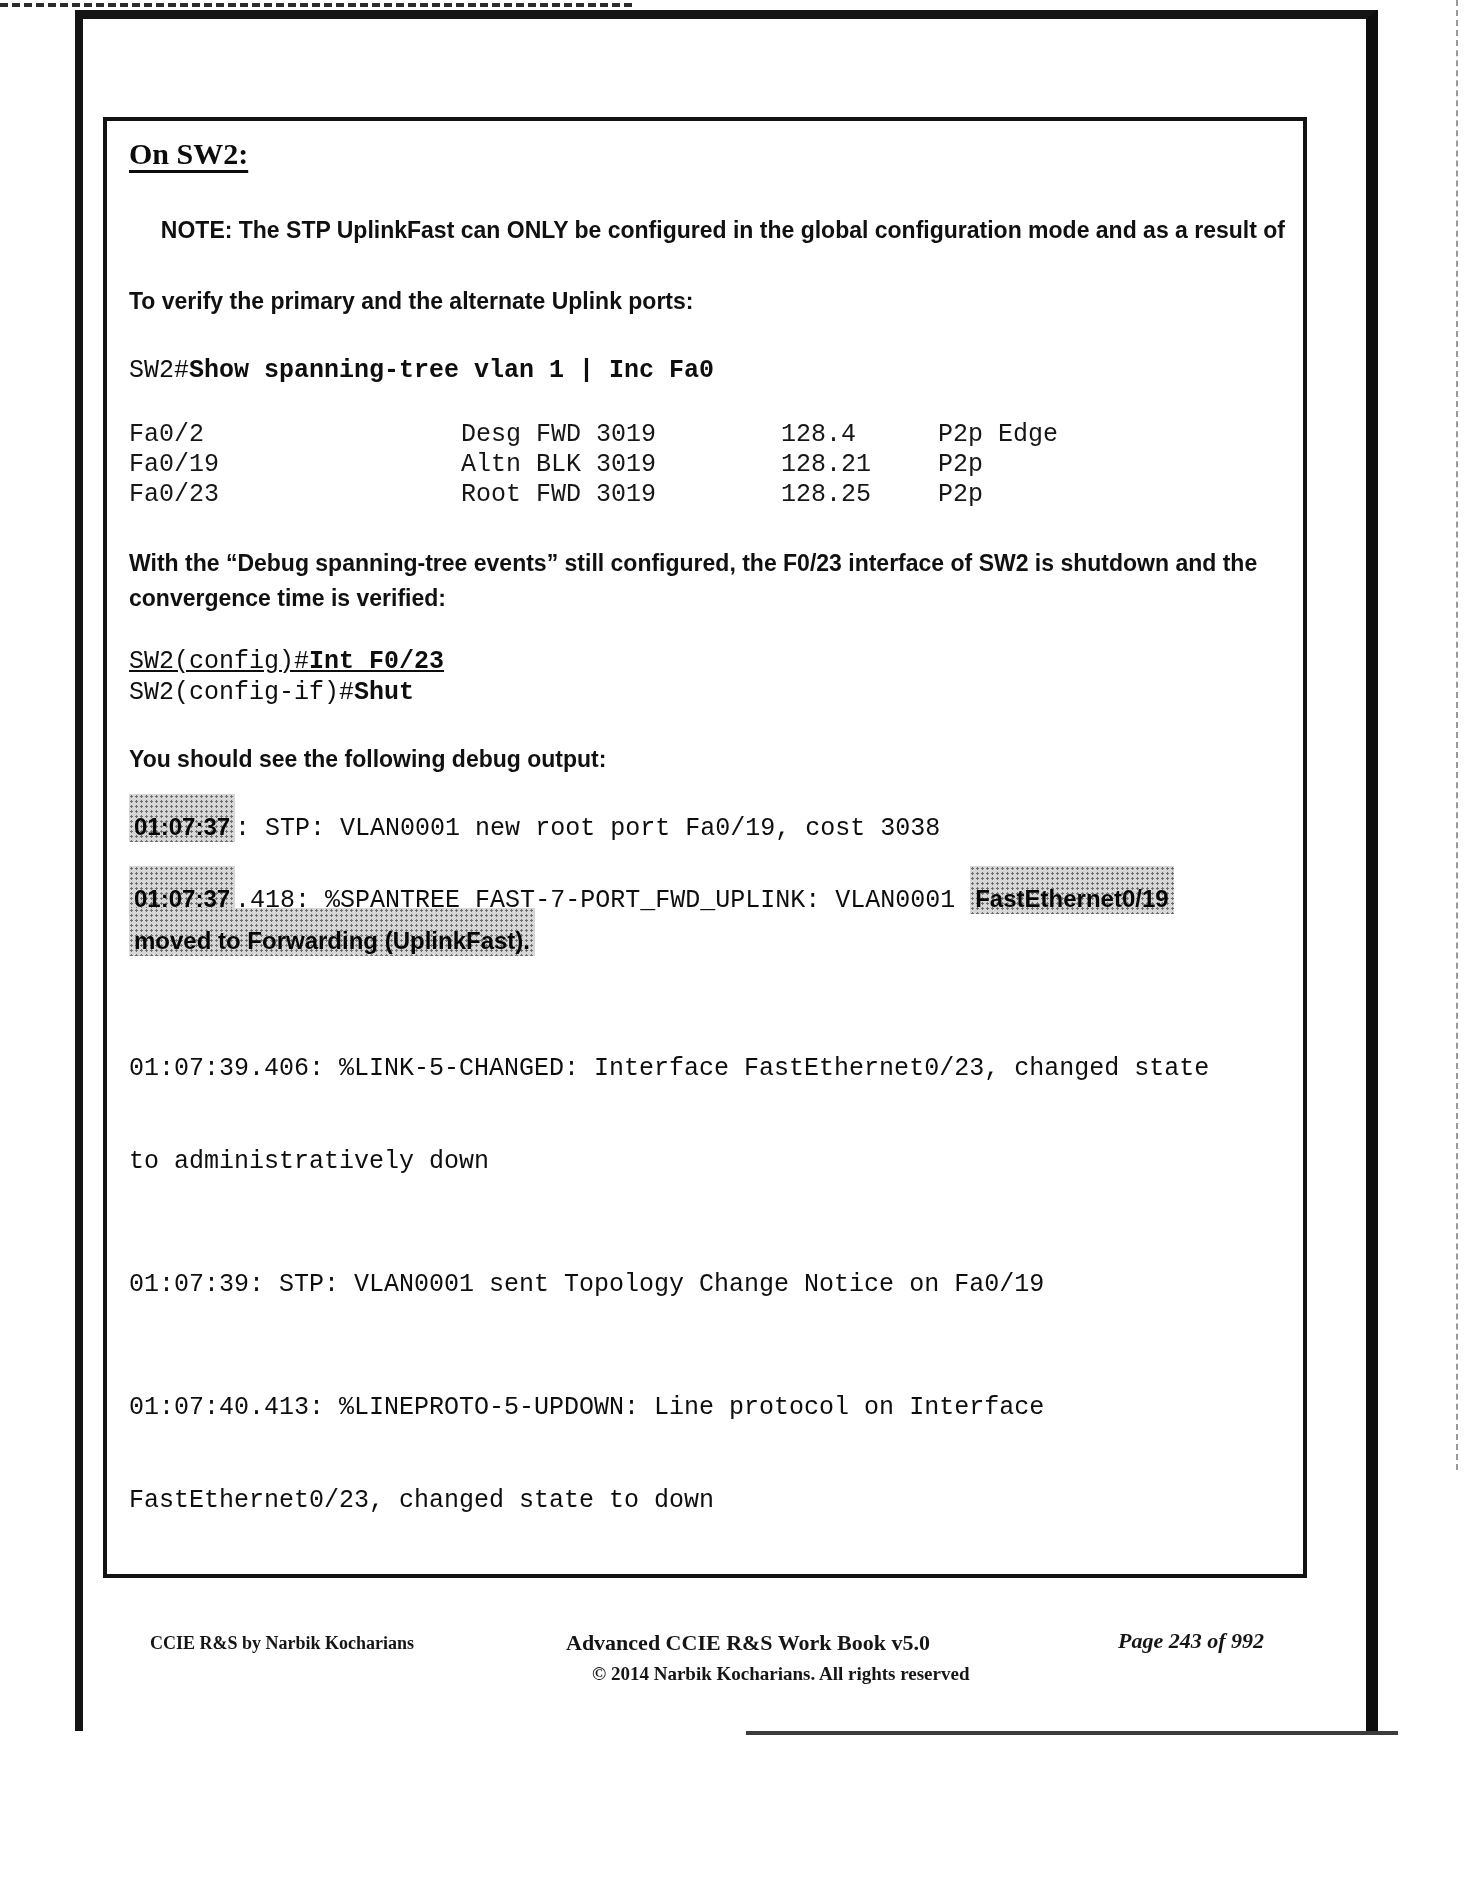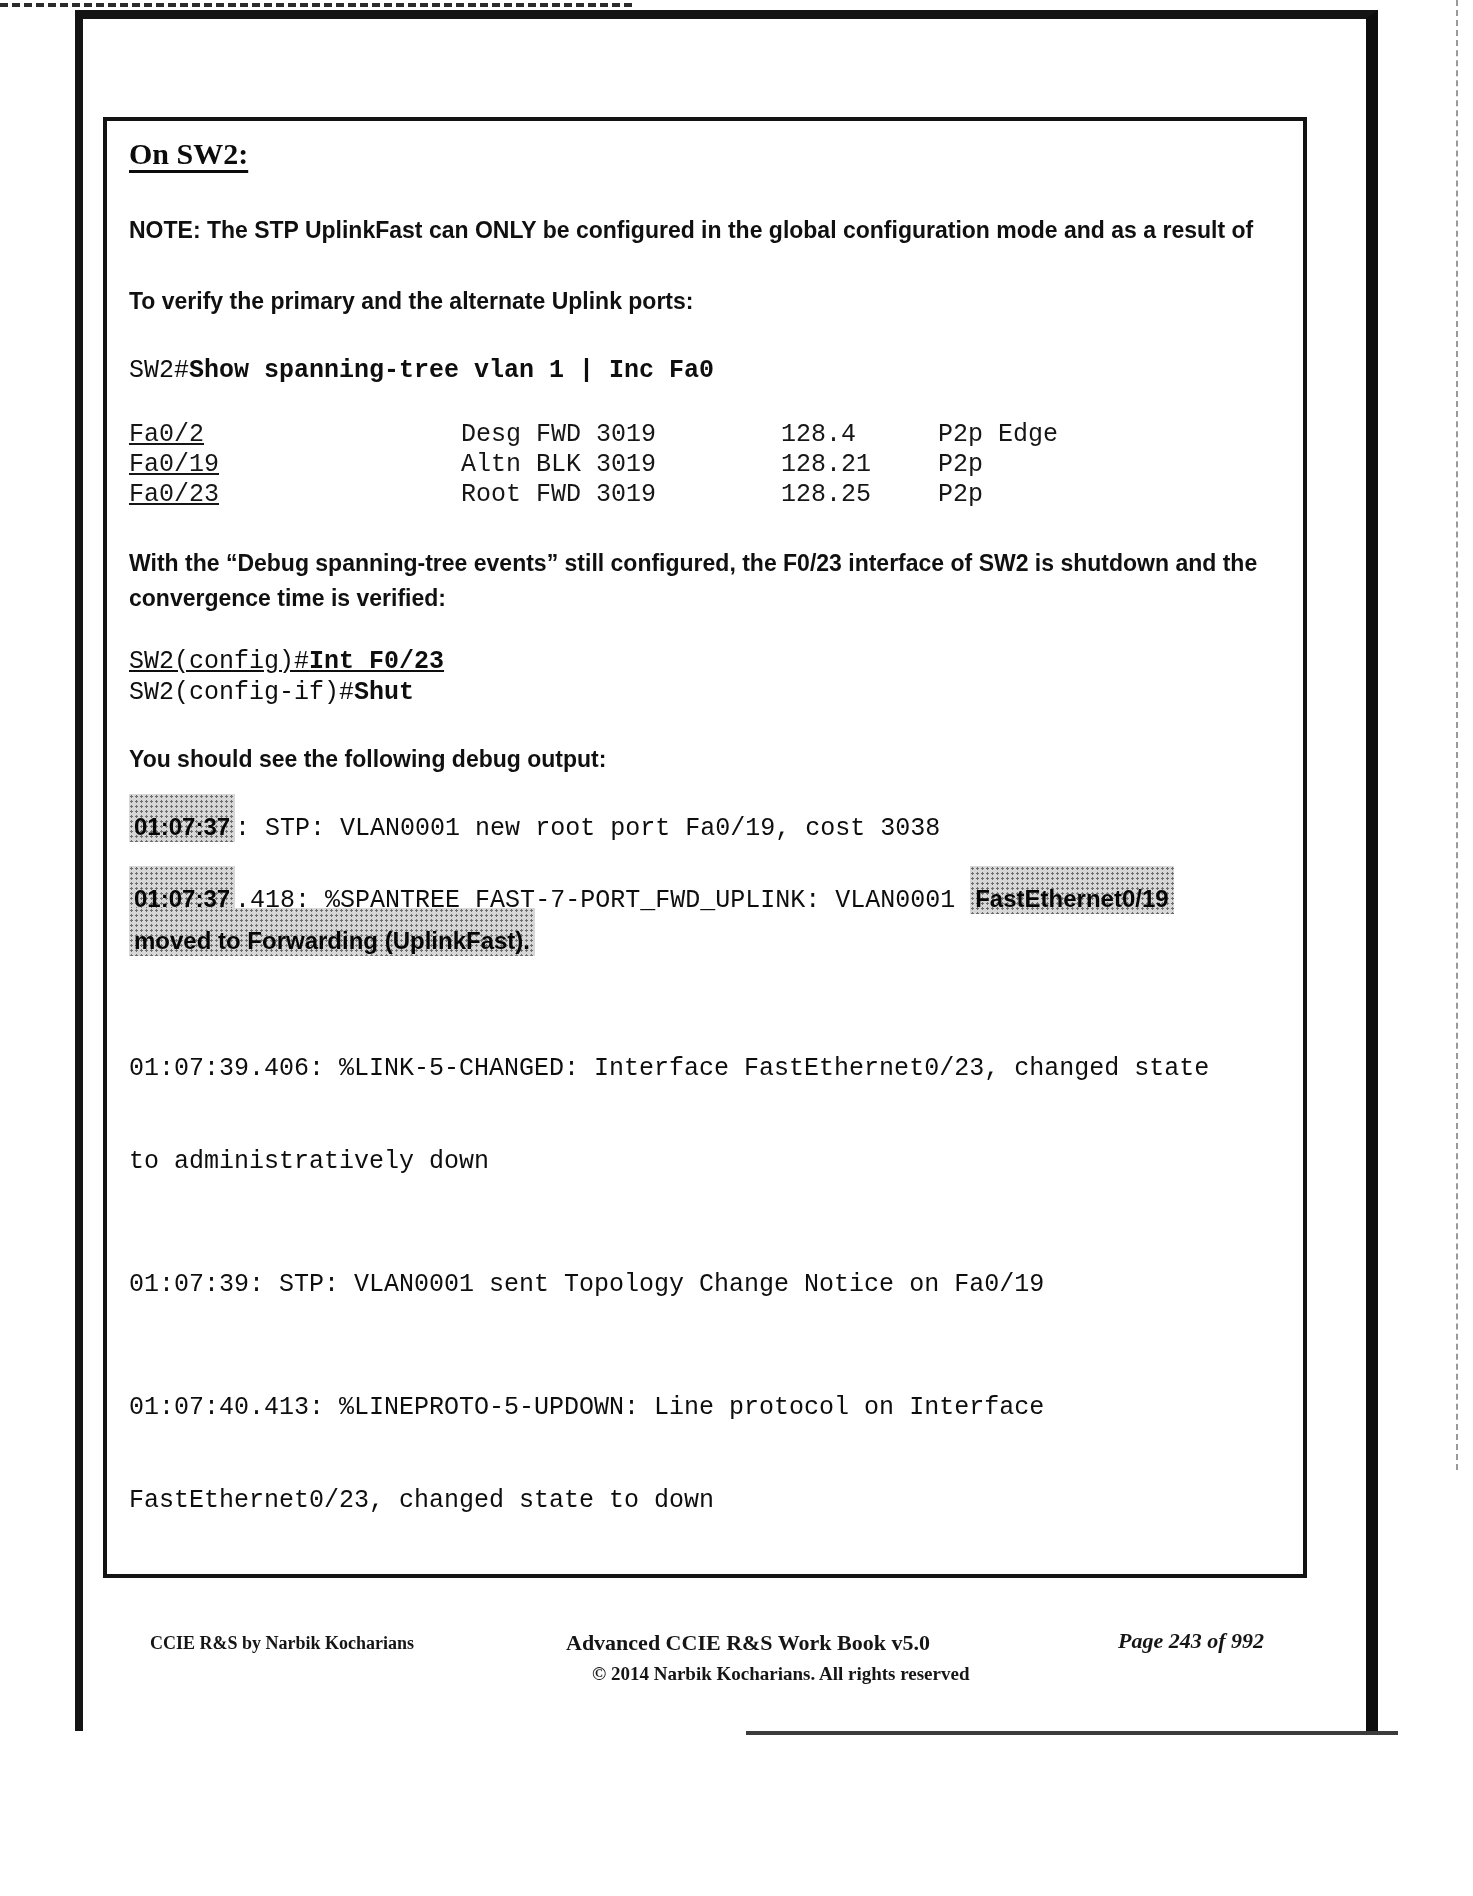--- a/index.html
+++ b/index.html
@@ -32,38 +32,38 @@
   }
   .para{
     font-family:"Liberation Sans",sans-serif;font-weight:bold;font-size:23px;line-height:35px;color:#101010;
   }
   .mono{
     font-family:"Liberation Mono","DejaVu Sans Mono",monospace;font-size:25px;line-height:31px;
     color:#0e0e0e;white-space:pre-wrap;
   }
   .mono .cmd{font-weight:bold;}
   .trow{display:flex;font-family:"Liberation Mono","DejaVu Sans Mono",monospace;font-size:25px;line-height:30px;color:#161616;}
-  .c-port{width:332px;text-decoration:underline;}
+  .c-port{width:332px;}
   .c-role{width:320px;}
   .c-prio{width:157px;}
   .debug{line-height:40px;}
   .hl-ts,.hl-bold{
     background-color:#d7d7d7;
     background-image:radial-gradient(circle,#6e6e6e 1px,rgba(0,0,0,0) 1.35px);
     background-size:5px 5px;
     font-family:"Liberation Sans",sans-serif;font-weight:bold;color:#060606;
     padding:19px 5px 2px 5px;font-size:24px;
   }
   
   .footer-item{position:absolute;font-family:"Liberation Serif",serif;font-weight:bold;color:#151515;}
   .f-author{left:150px;top:1633px;font-size:18px;}
   .f-book{left:566px;top:1630px;font-size:22px;}
   .f-copy{left:592px;top:1663px;font-size:19px;}
   .f-page{left:1118px;top:1628px;font-size:22px;font-style:italic;}
-  .mt-40{margin-top:40px;} .mt-36{margin-top:36px;} .mt-34{margin-top:34px;}
+  .mt-40{margin-top:40px;text-align:right;} .mt-36{margin-top:36px;} .mt-34{margin-top:34px;}
   .mt-30{margin-top:30px;} .mt-28{margin-top:28px;} .mt-26{margin-top:30px;text-decoration:underline;}
 </style>
 </head>
 <body>
 
 <div class="artifact-dash-top"></div>
 <div class="artifact-dash-top2"></div>
 <div class="artifact-dash-right"></div>
 <div class="speck" style="left:693px;top:78px;"></div>
 <div class="speck" style="left:1110px;top:738px;"></div>

